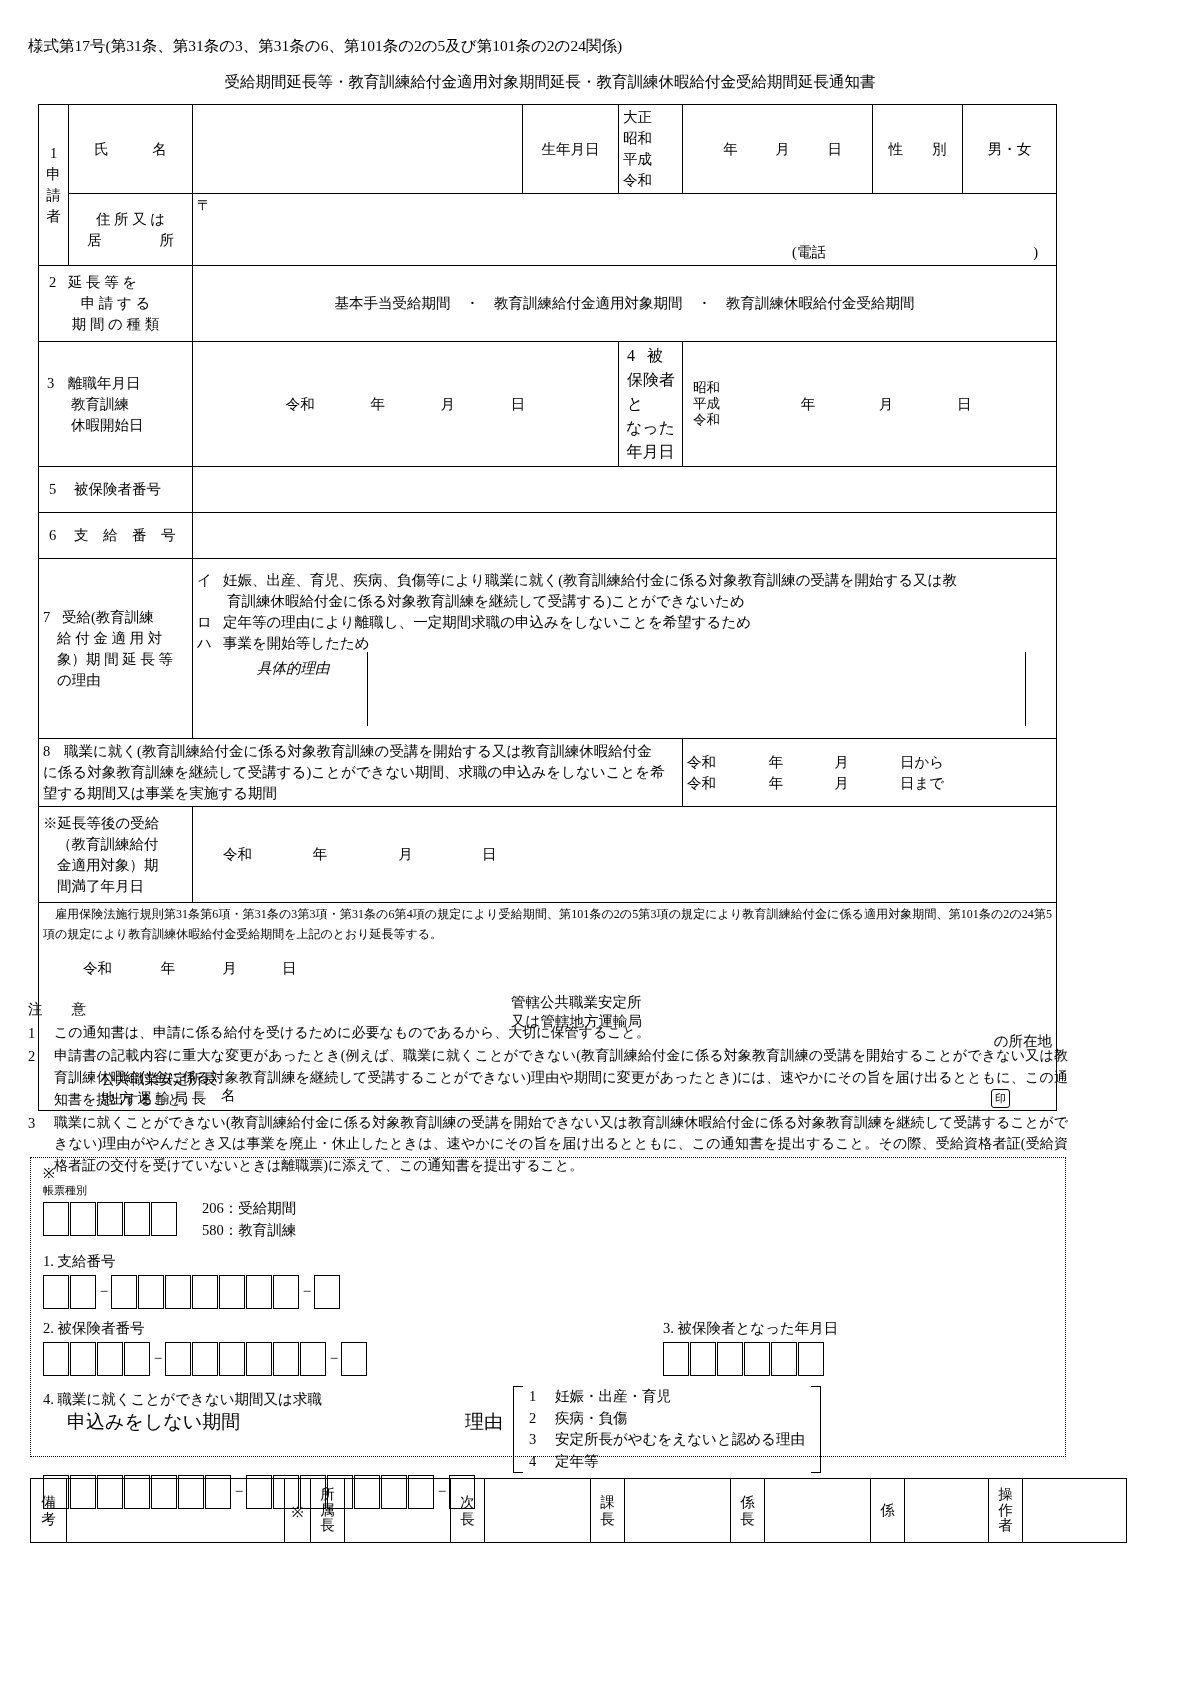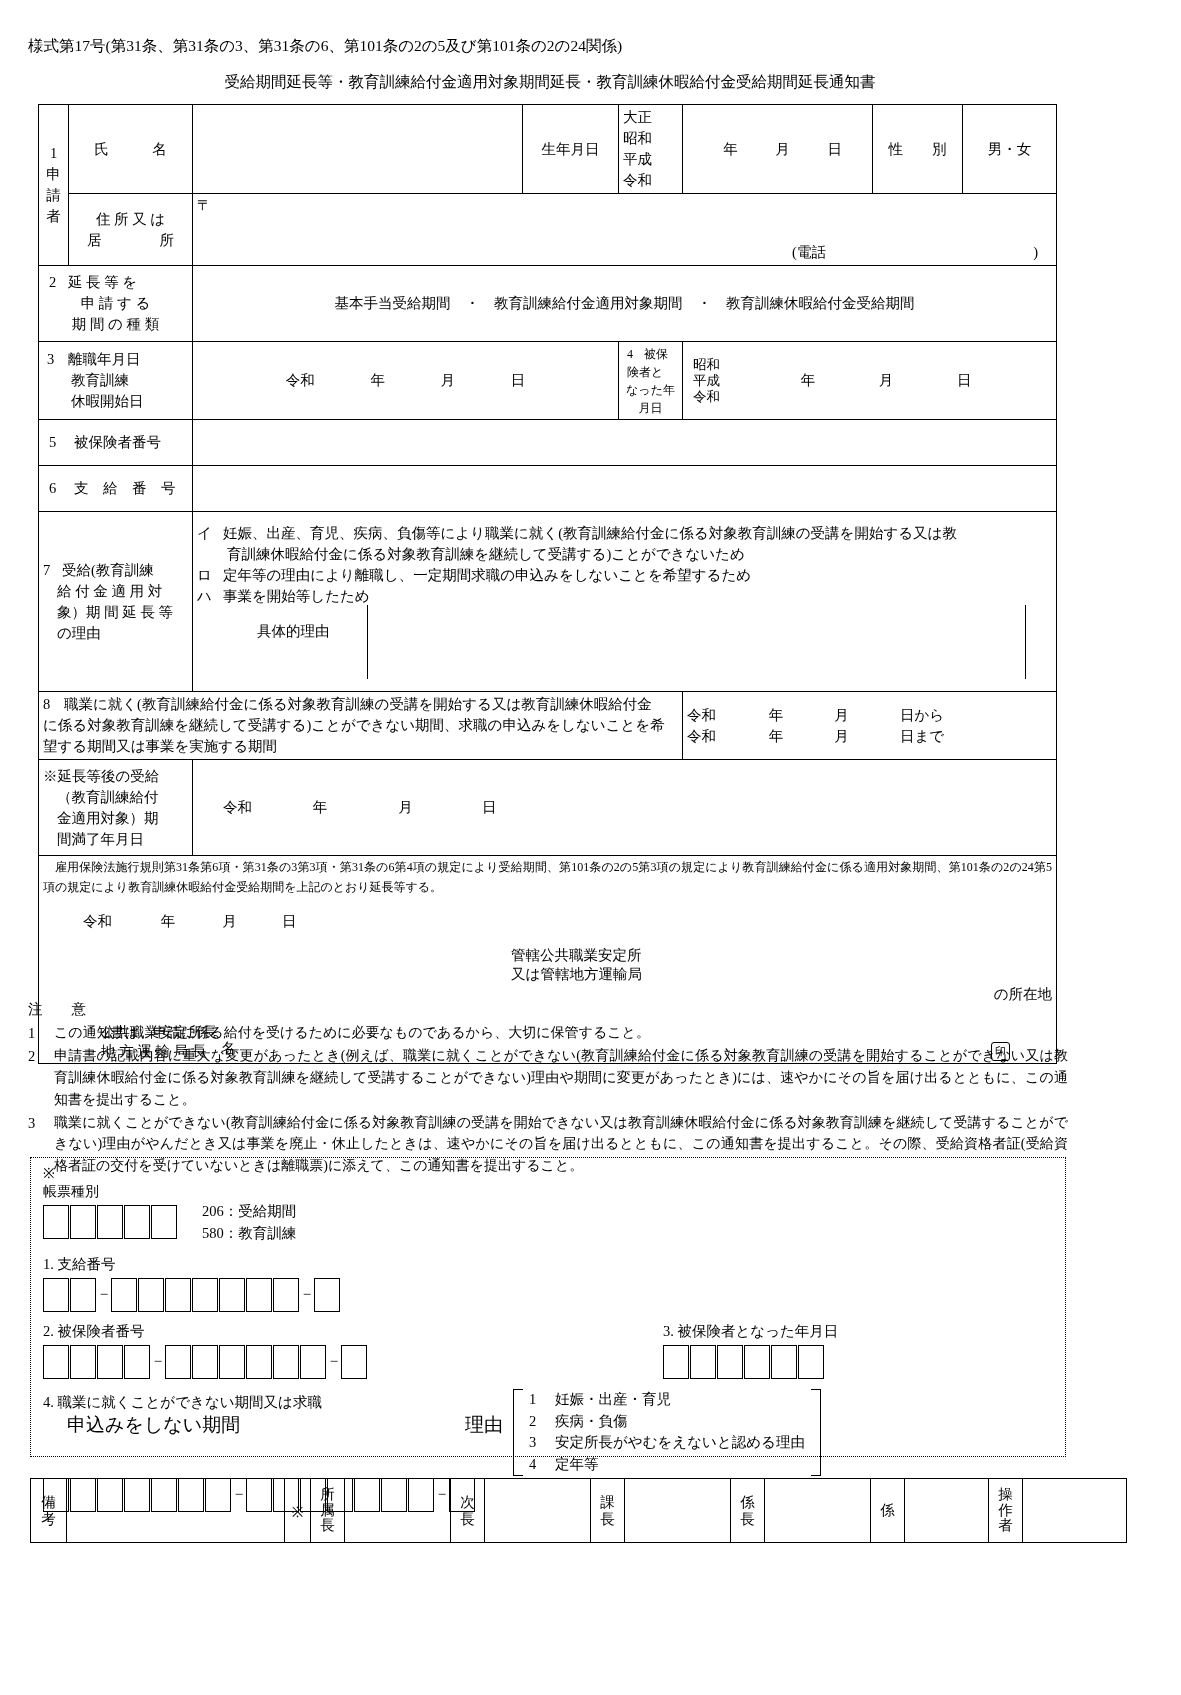--- a/index.html
+++ b/index.html
@@ -53,21 +53,21 @@
   .postal { font-size: 14px; }
   .tel-line { text-align: right; padding-right: 14px; font-size: 14.5px; }
 
   .r7-label { font-size: 14.5px; line-height: 1.5; text-align: left; padding-left: 6px; }
   .r7-body { font-size: 14px; line-height: 1.55; padding: 6px 8px 6px 6px; position: relative; }
   .r7-body .opt { display: block; text-indent: 0; }
   .r7-body .opt .mk { display: inline-block; width: 26px; }
   .r7-body .opt .tx { display: inline-block; text-indent: -0em; }
   .r7-body .cont { display: block; padding-left: 30px; }
   .reason-free { position: relative; height: 74px; }
-  .reason-free .lbl { position: absolute; left: 60px; top: 14px; font-size: 14.5px; }
+  .reason-free .lbl { position: absolute; left: 60px; top: 4px; font-size: 14.5px; font-style: italic; }
   .brace-box {
     position: absolute; left: 170px; top: -2px; right: 26px; height: 74px;
     border-left: 1.5px solid #000; border-right: 1.5px solid #000;
     border-top: none; border-bottom: none;
   }
   .brace-box:before, .brace-box:after { content: ""; position: absolute; }
 
   .sec8-text { font-size: 14px; line-height: 1.6; padding: 4px 6px; text-align: justify; }
   .sec8-dates { font-size: 14.5px; line-height: 1.75; padding-left: 8px; }
 
@@ -97,21 +97,21 @@
   .note-num { width: 26px; flex: 0 0 26px; text-align: left; }
   .note-tx { flex: 1; text-align: justify; font-size: 14px; }
 
   .ocr-box {
     position: absolute; left: 30px; top: 1157px;
     width: 1036px; height: 300px;
     border: 1.6px dotted #000;
     padding: 8px 12px;
   }
   .ocr-mark { font-size: 14px; line-height: 1.1; }
-  .ocr-sub { font-size: 14px; margin-top: 2px; }
+  .ocr-sub { font-size: 11px; margin-top: 2px; }
   .boxrow { display: flex; align-items: center; margin-top: 4px; }
   .cellbox {
     width: 26px; height: 34px;
     border: 1.4px solid #000;
     margin-right: 1px;
     background: #fff;
   }
   .dash { display: inline-block; width: 14px; text-align: center; font-size: 15px; }
   .grp { display: flex; }
   .ocr-label { font-size: 14.5px; margin-top: 10px; }
@@ -229,21 +229,21 @@
         </span>
         <span style="padding-left:24px">教育訓練</span>
         <span style="padding-left:24px">休暇開始日</span>
       </td>
       <td colspan="2" class="center ymd">
         <span style="padding-right:52px">令和</span>
         <span style="padding-right:52px">年</span>
         <span style="padding-right:52px">月</span>
         <span>日</span>
       </td>
-      <td class="center" style="font-size:12px;line-height:1.5">
+      <td class="center" style="font-size:16px;line-height:1.5">
         <span style="display:block;text-align:left;padding-left:4px">
           <span style="display:inline">4</span>
           <span style="display:inline;padding-left:8px">被保険者と</span>
         </span>
         <span style="display:block">なった年月日</span>
       </td>
       <td colspan="3">
         <div style="display:flex;align-items:center">
           <div class="era-stack" style="flex:0 0 auto">
             <span>昭和</span>

